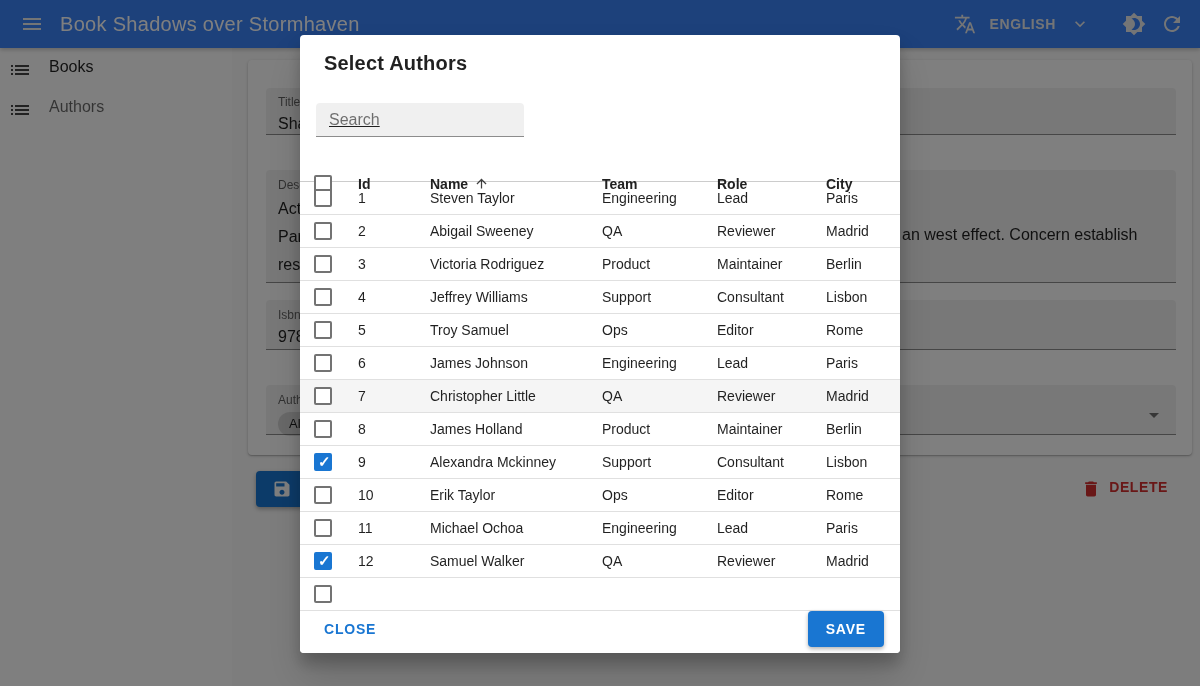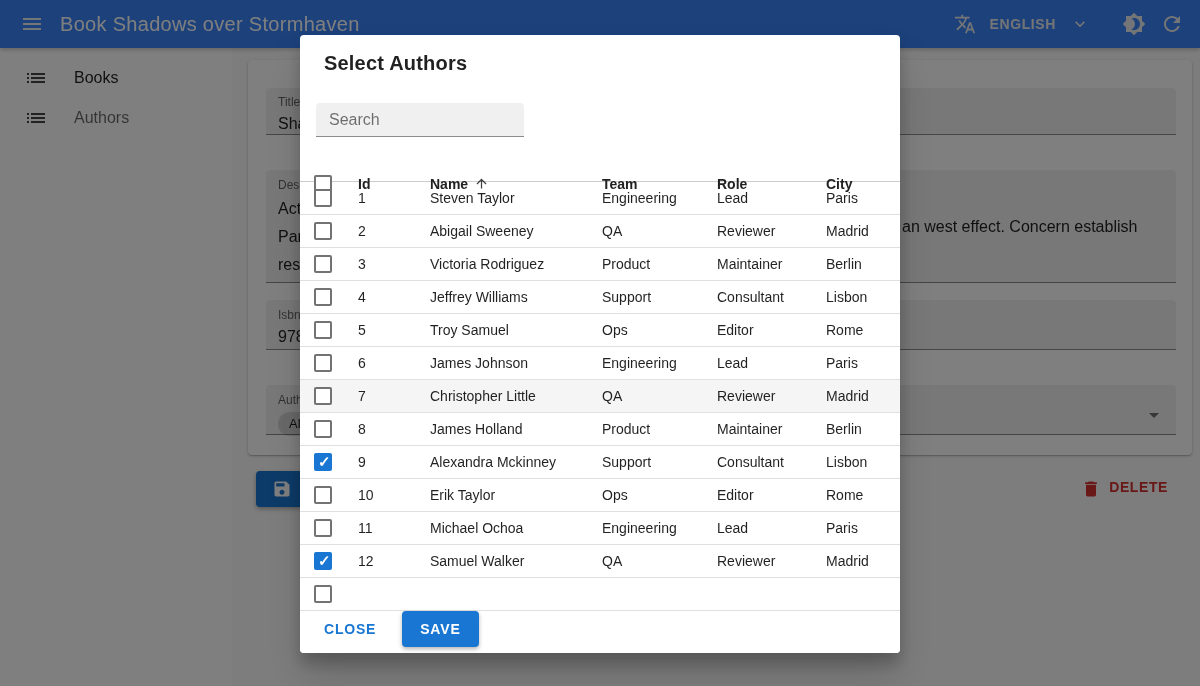--- a/index.html
+++ b/index.html
@@ -9,69 +9,69 @@
   .appbar { position:fixed; top:0; left:0; width:1200px; height:48px; background:#3b82f6; display:flex; align-items:center; padding:0 16px; z-index:2; box-shadow:0 2px 4px rgba(0,0,0,0.2); }
   .appbar .menu-btn { width:24px; height:24px; margin-left:4px; margin-right:16px; cursor:pointer; }
   .appbar .title { color:#fff; font-size:20px; letter-spacing:.3px; }
   .appbar .spacer { flex:1; }
   .appbar svg { fill:#e8eaed; }
   .lang { display:flex; align-items:center; gap:14px; color:#e8eaed; font-size:14px; font-weight:bold; letter-spacing:.6px; margin-right:18px; cursor:pointer; }
   .iconbtn { width:24px; height:24px; margin-left:14px; cursor:pointer; }
 
   
   .sidebar { position:fixed; top:48px; left:0; width:232px; height:638px; background:#fff; z-index:1; padding-top:10px; }
-  .side-item { display:flex; align-items:center; height:40px; padding-left:24px; gap:26px; cursor:pointer; }
+  .side-item { display:flex; align-items:flex-start; height:40px; padding-left:8px; gap:17px; cursor:pointer; }
   .side-item svg { fill:#444; }
   .side-item .lbl { font-size:16px; color:rgba(0,0,0,0.87); }
   .side-item.dim .lbl { color:rgba(0,0,0,0.6); }
 
   
   .content { position:absolute; top:48px; left:232px; width:968px; height:638px; }
   .card { position:absolute; left:16px; top:12px; width:944px; height:395px; background:#fff; border-radius:4px; box-shadow:0 1px 3px rgba(0,0,0,0.2), 0 1px 1px rgba(0,0,0,0.14); padding:28px 16px 20px 18px; }
   .field { position:relative; background:rgba(0,0,0,0.06); border-radius:4px 4px 0 0; border-bottom:1px solid rgba(0,0,0,0.42); padding:7px 12px 0 12px; }
   .field .flabel { font-size:12px; color:rgba(0,0,0,0.6); margin-bottom:5px; }
   .field .fvalue { font-size:16px; color:rgba(0,0,0,0.87); line-height:19px; white-space:nowrap; overflow:hidden; }
   .f-title { height:47px; margin-bottom:35px; }
   .f-desc { height:113px; margin-bottom:17px; padding-top:8px; }
   .f-desc .fvalue { line-height:22px; margin-top:6px; }
-  .f-desc .frag-right { position:absolute; left:636px; top:48px; font-size:16px; color:rgba(0,0,0,0.87); white-space:nowrap; }
+  .f-desc .frag-right { position:absolute; left:636px; top:56px; font-size:16px; color:rgba(0,0,0,0.87); white-space:nowrap; }
   .f-isbn { height:50px; margin-bottom:35px; padding-top:8px; }
   .f-authors { height:50px; padding-top:8px; }
   .chip { display:inline-block; height:24px; line-height:24px; padding:0 11px; background:rgba(0,0,0,0.12); border-radius:12px; font-size:13px; color:rgba(0,0,0,0.87); max-width:600px; white-space:nowrap; overflow:hidden; }
   .sel-arrow { position:absolute; right:10px; top:18px; width:24px; height:24px; fill:rgba(0,0,0,0.54); }
 
   .actions { position:absolute; left:16px; top:423px; width:944px; display:flex; align-items:center; justify-content:space-between; padding:0 24px 0 8px; }
   .btn-save-main { display:flex; align-items:center; gap:8px; background:#1976d2; color:#fff; border:none; border-radius:4px; height:36px; padding:0 16px; font-size:14px; font-weight:bold; letter-spacing:.5px; box-shadow:0 2px 4px rgba(0,0,0,0.3); cursor:pointer; font-family:inherit; }
   .btn-save-main svg { fill:#fff; }
   .btn-delete { display:flex; gap:8px; background:none; border:none; color:#d32f2f; font-size:14px; font-weight:bold; letter-spacing:.6px; cursor:pointer; font-family:inherit; }
   .btn-delete svg { fill:#d32f2f; }
 
   
   .backdrop { position:fixed; inset:0; background:rgba(0,0,0,0.5); z-index:10; }
   .dialog { position:fixed; left:300px; top:35px; width:600px; height:618px; background:#fff; border-radius:4px; z-index:20; box-shadow:0 11px 15px rgba(0,0,0,0.2), 0 24px 38px rgba(0,0,0,0.14); display:flex; flex-direction:column; overflow:hidden; }
   .dlg-title { font-size:20px; font-weight:bold; color:rgba(0,0,0,0.87); padding:17px 24px 0 24px; letter-spacing:.2px; }
   .dlg-search { margin:28px 0 0 16px; width:208px; height:48px; background:rgba(0,0,0,0.06); border-radius:4px 4px 0 0; border-bottom:1px solid rgba(0,0,0,0.42); }
-  .dlg-search input { width:100%; height:100%; border:none; outline:none; background:transparent; padding:4px 13px; font-size:16px; color:rgba(0,0,0,0.87); font-family:inherit; }
+  .dlg-search input { width:100%; height:100%; border:none; outline:none; background:transparent; padding:4px 13px; font-size:16px; color:rgba(0,0,0,0.87); font-family:inherit;text-decoration:underline; }
   .dlg-search input::placeholder { color:rgba(0,0,0,0.55); opacity:1; }
 
   .tbl { margin-top:11px; }
   .thead, .trow { display:grid; grid-template-columns:46px 72px 172px 115px 109px 1fr; align-items:center; }
   .thead { height:34px; border-bottom:1px solid rgba(0,0,0,0.2); }
   .thead .cell { font-size:14px; font-weight:bold; color:#212121;margin-top:36px; }
   .trow { height:33px; border-bottom:1px solid #e0e0e0; }
   .trow.hl { background:#f5f5f5; }
   .cell { padding-left:12px; font-size:14px; color:rgba(0,0,0,0.87); white-space:nowrap; overflow:hidden; }
   .cb-cell { padding-left:0; display:flex; justify-content:center; }
   .cb { width:18px; height:18px; border:2px solid rgba(0,0,0,0.55); border-radius:2px; background:#fff; cursor:pointer; position:relative; }
   .cb.checked { background:#1976d2; border-color:#1976d2; }
   .cb.checked::after { content:"\2713"; position:absolute; left:2px; top:-2px; color:#fff; font-size:15px; font-weight:bold; }
   .sort-icon { width:15px; height:15px; fill:rgba(0,0,0,0.75); vertical-align:-2px; margin-left:6px; }
   .rows-wrap { flex:1; overflow:hidden; }
 
-  .dlg-footer { height:46px; display:flex; align-items:center; justify-content:flex-start; gap:18px; padding:0 16px 6px 16px; background:#fff; }
+  .dlg-footer { height:46px; display:flex; align-items:center; justify-content:space-between; gap:18px; padding:0 16px 6px 16px; background:#fff; }
   .btn-close { background:none; border:none; color:#1976d2; font-size:14px; font-weight:bold; letter-spacing:.8px; cursor:pointer; padding:6px 8px; font-family:inherit; }
   .btn-save-dlg { background:#1976d2; color:#fff; border:none; border-radius:4px; height:36px; padding:0 18px; font-size:14px; font-weight:bold; letter-spacing:.8px; box-shadow:0 2px 4px rgba(0,0,0,0.3); cursor:pointer; font-family:inherit; }
 </style>
 </head>
 <body>
 
 <header class="appbar">
   <svg class="menu-btn" viewBox="0 0 24 24">
       <path d="M3 18h18v-2H3v2zm0-5h18v-2H3v2zm0-7v2h18V6H3z"></path>
     </svg>

